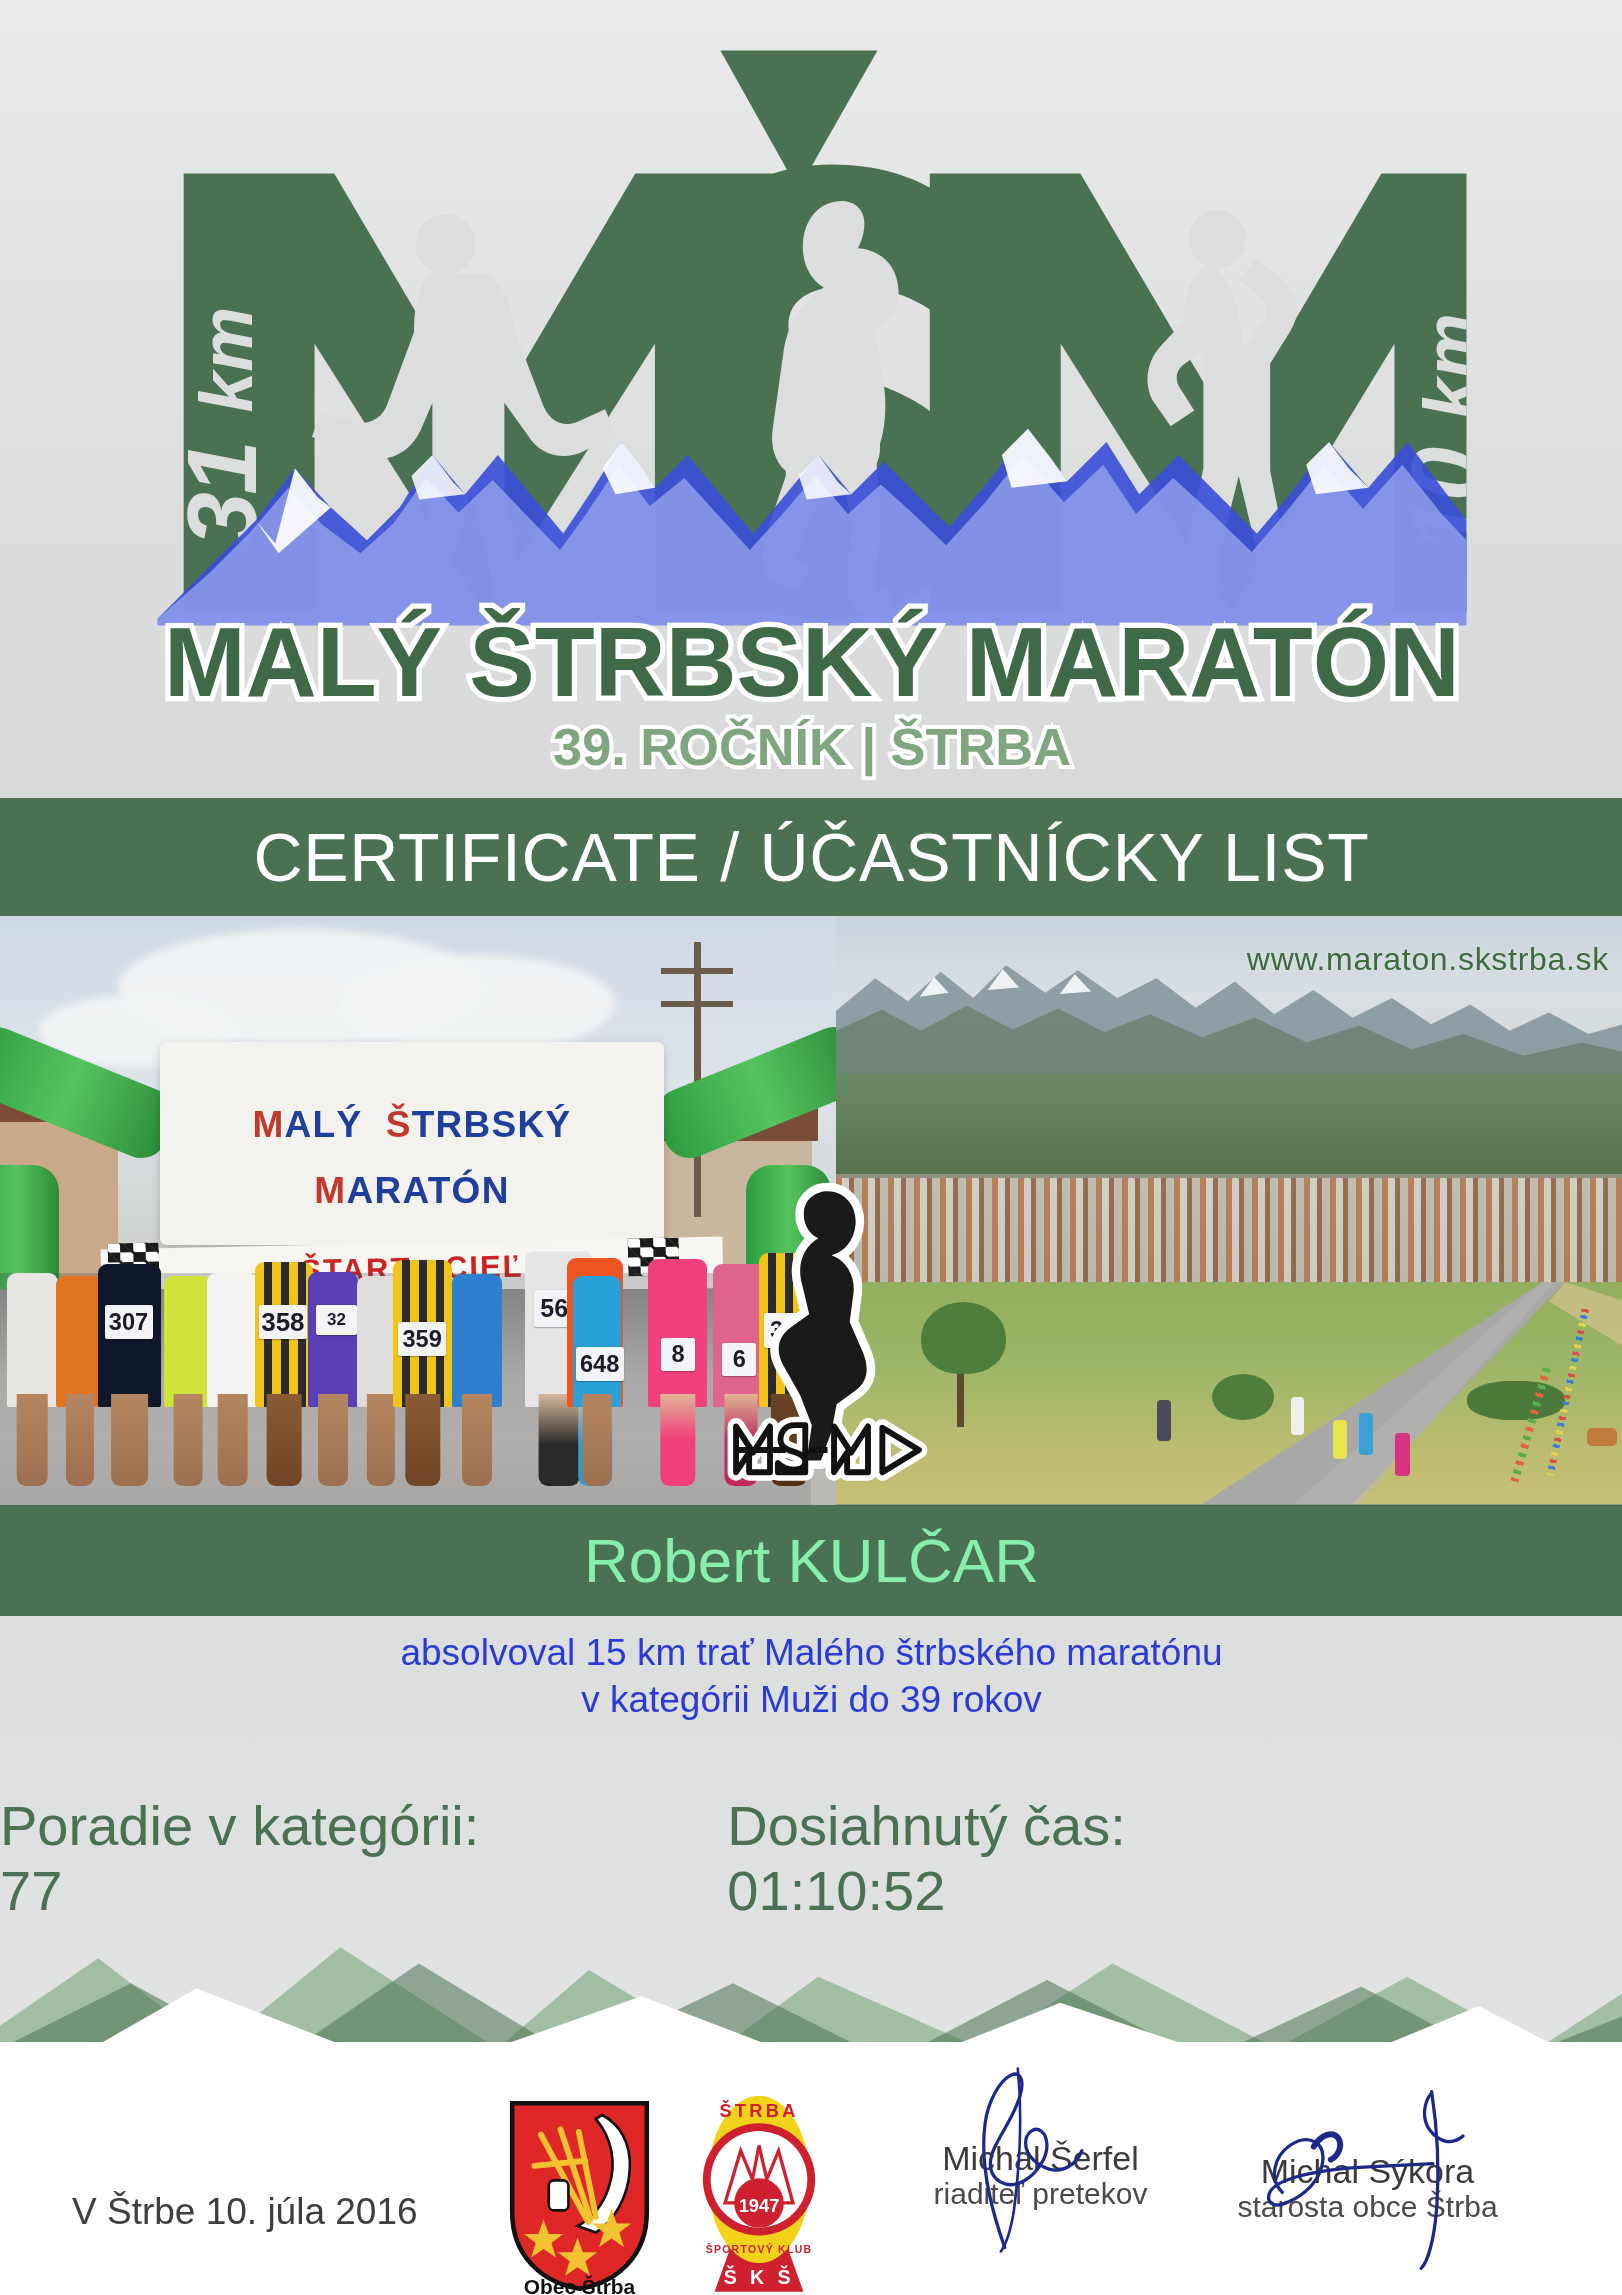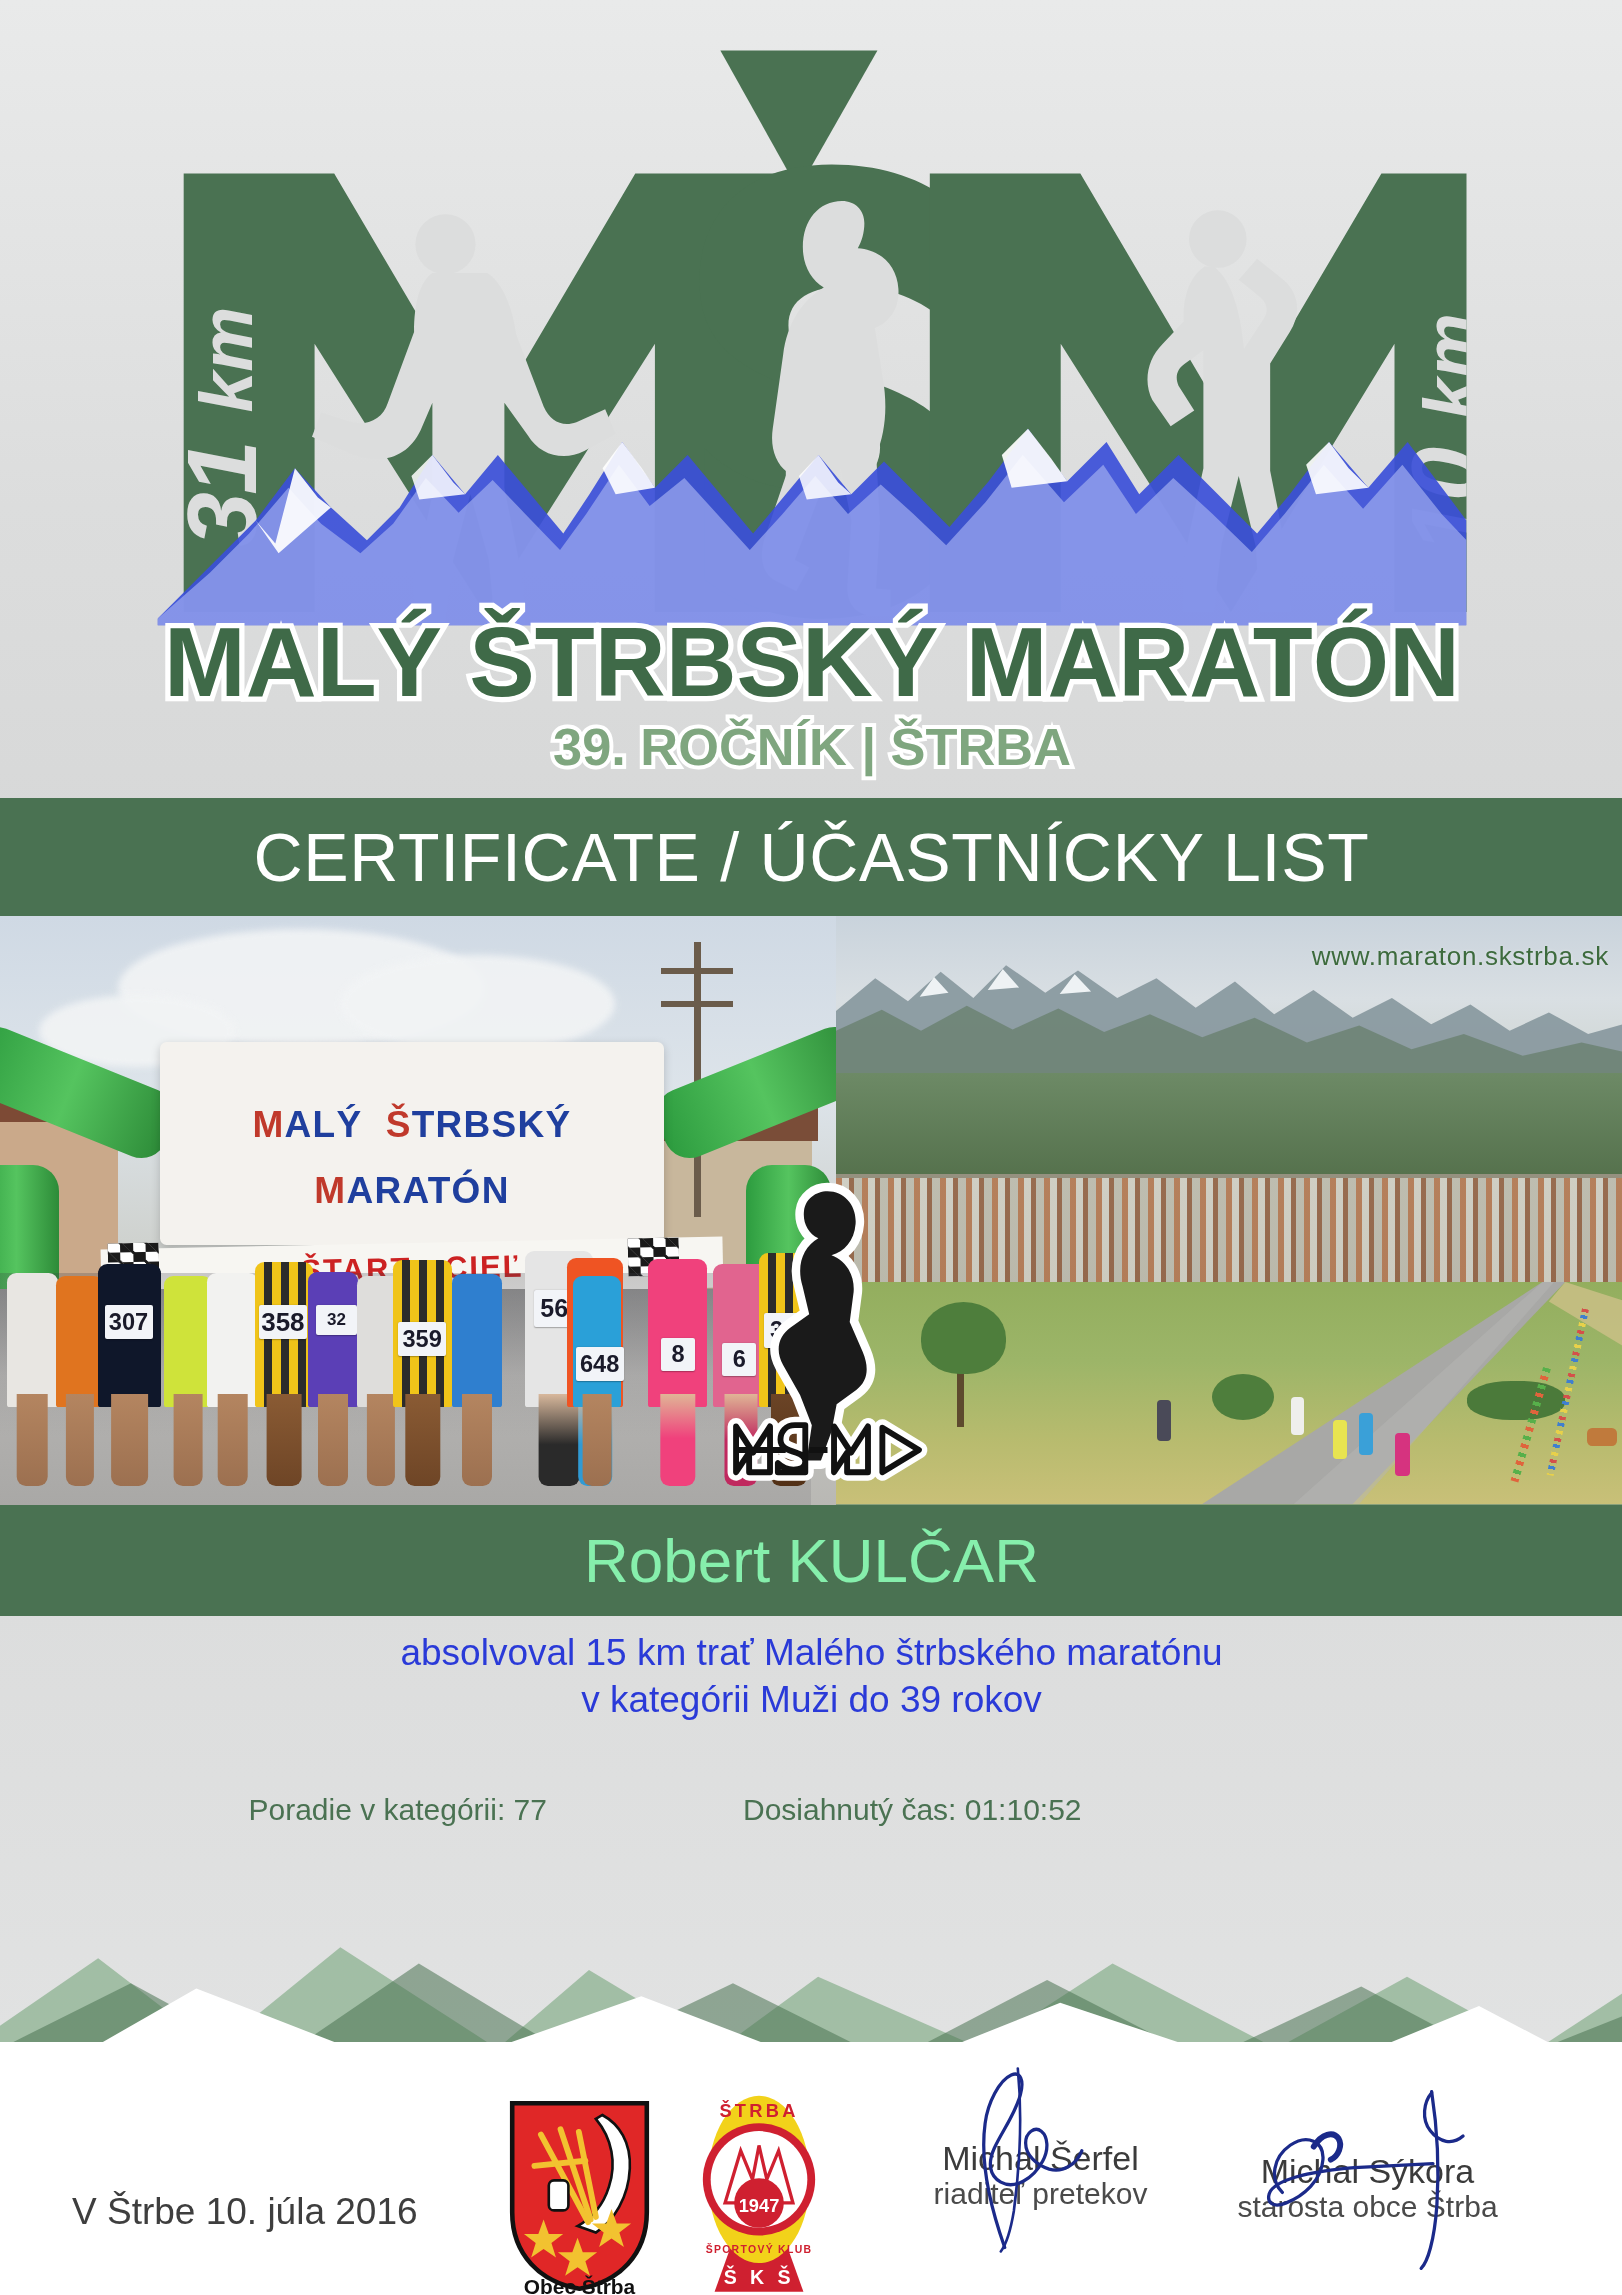--- a/index.html
+++ b/index.html
@@ -66,36 +66,36 @@
          background:linear-gradient(180deg,#c9d3dc 0%,#d9dfe3 55%,#cfd6d3 100%);}
   .r-mtn{position:absolute;left:0;top:36px;width:811px;height:151px;}
   .r-hills{position:absolute;left:0;top:157px;width:811px;height:131px;
            background:linear-gradient(180deg,#6d8a66,#4f6b46);}
   .r-town{position:absolute;left:0;top:258px;width:811px;height:118px;
           background:linear-gradient(180deg,#95917f,#8a8573);}
   .r-field{position:absolute;left:0;top:366px;width:811px;height:222px;
            background:linear-gradient(180deg,#93ae5e 0%,#9cb568 35%,#b7bb6e 70%,#c9c078 100%);}
   .website{
     position:absolute;left:968px;top:941px;width:641px;text-align:right;
-    color:#3d6b3d;font-size:26px;letter-spacing:0.7px;
+    color:#3d6b3d;font-size:32px;letter-spacing:0.7px;
     text-shadow:0 0 3.9px rgba(255,255,255,.35);
   }
 
   
   .msm-watermark{position:absolute;left:723px;top:1165px;width:209px;height:327px;}
 
   
   .body-text{
     position:absolute;left:0;top:1629px;width:1623px;text-align:center;
     color:#2a3ad8;font-size:37px;line-height:1.28;
   }
   .result-row{
     position:absolute;left:0;top:1793px;width:1330px;
     display:flex;justify-content:center;gap:196px;
-    color:#4a7252;font-size:30px;
+    color:#4a7252;font-size:56px;
   }
 
   
   .decor{position:absolute;left:0;top:1885px;width:1623px;height:216px;}
 
   
   .footer{position:absolute;left:0;top:2042px;width:1623px;height:254px;background:#ffffff;}
   .footer-date{
     position:absolute;left:72px;top:149px;color:#3e3e3e;font-size:37px;white-space:nowrap;
   }

